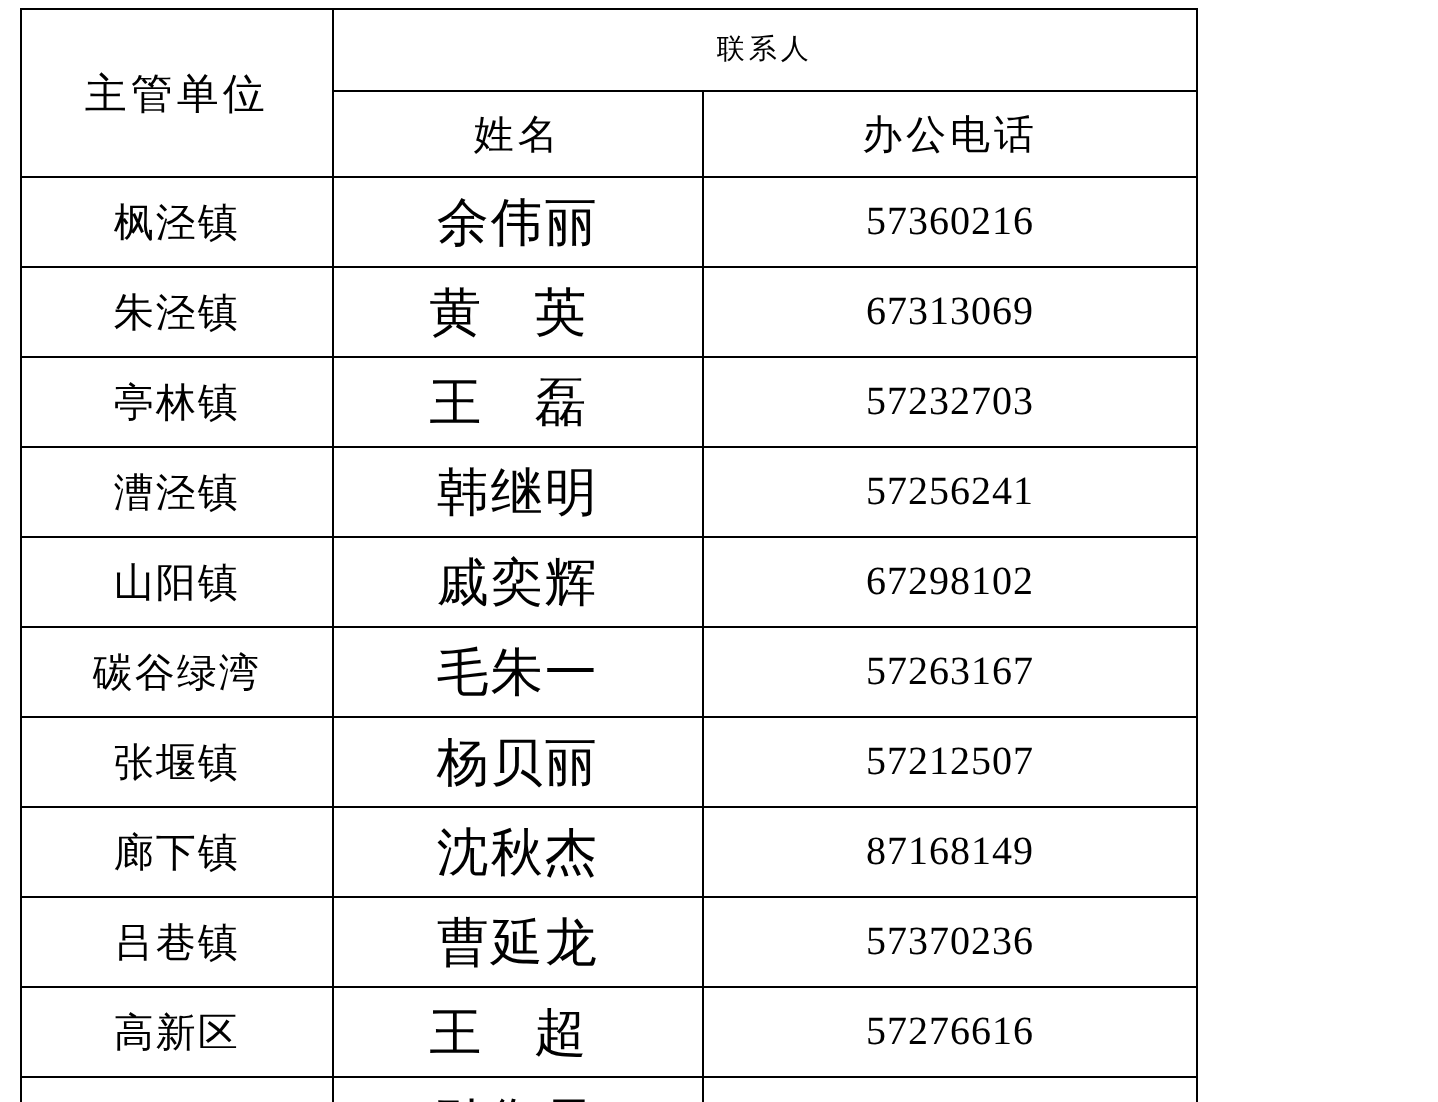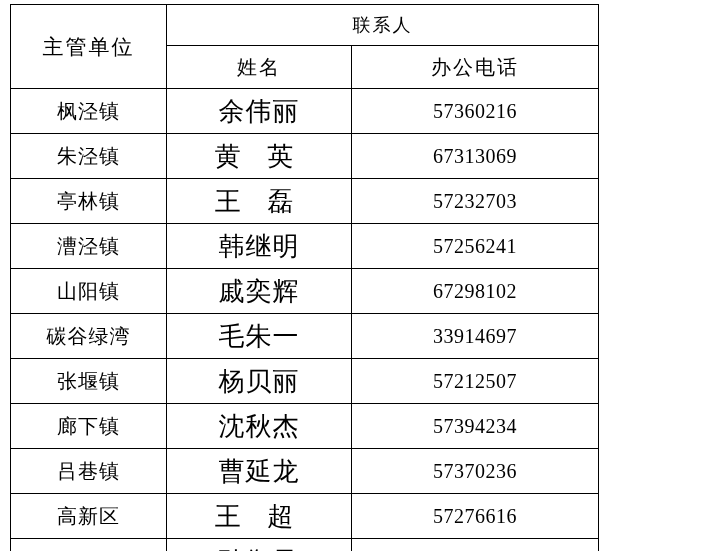--- a/index.html
+++ b/index.html
@@ -36,21 +36,21 @@
   .col-name { width: 31.5%; }
   .col-phone { width: 42%; }
 
   .hdr-unit {
     font-size: 21px;
     letter-spacing: 2px;
     height: 82px;
     font-family: "Liberation Serif", "DejaVu Serif", serif;
   }
   .hdr-contact {
-    font-size: 18px;
+    font-size: 14px;
     letter-spacing: 2px;
     height: 40px;
   }
   .hdr-sub {
     font-size: 20px;
     letter-spacing: 2px;
     height: 42px;
   }
   .cell-unit {
     font-size: 20px;
@@ -115,31 +115,31 @@
           <td class="cell-phone">57256241</td>
         </tr>
         <tr>
           <td class="cell-unit">山阳镇</td>
           <td class="cell-name">戚奕辉</td>
           <td class="cell-phone">67298102</td>
         </tr>
         <tr>
           <td class="cell-unit">碳谷绿湾</td>
           <td class="cell-name">毛朱一</td>
-          <td class="cell-phone">33914697</td>
+          <td class="cell-phone">57263167</td>
         </tr>
         <tr>
           <td class="cell-unit">张堰镇</td>
           <td class="cell-name">杨贝丽</td>
           <td class="cell-phone">57212507</td>
         </tr>
         <tr>
           <td class="cell-unit">廊下镇</td>
           <td class="cell-name">沈秋杰</td>
-          <td class="cell-phone">57394234</td>
+          <td class="cell-phone">87168149</td>
         </tr>
         <tr>
           <td class="cell-unit">吕巷镇</td>
           <td class="cell-name">曹延龙</td>
           <td class="cell-phone">57370236</td>
         </tr>
         <tr>
           <td class="cell-unit">高新区</td>
           <td class="cell-name spaced">王 超</td>
           <td class="cell-phone">57276616</td>

